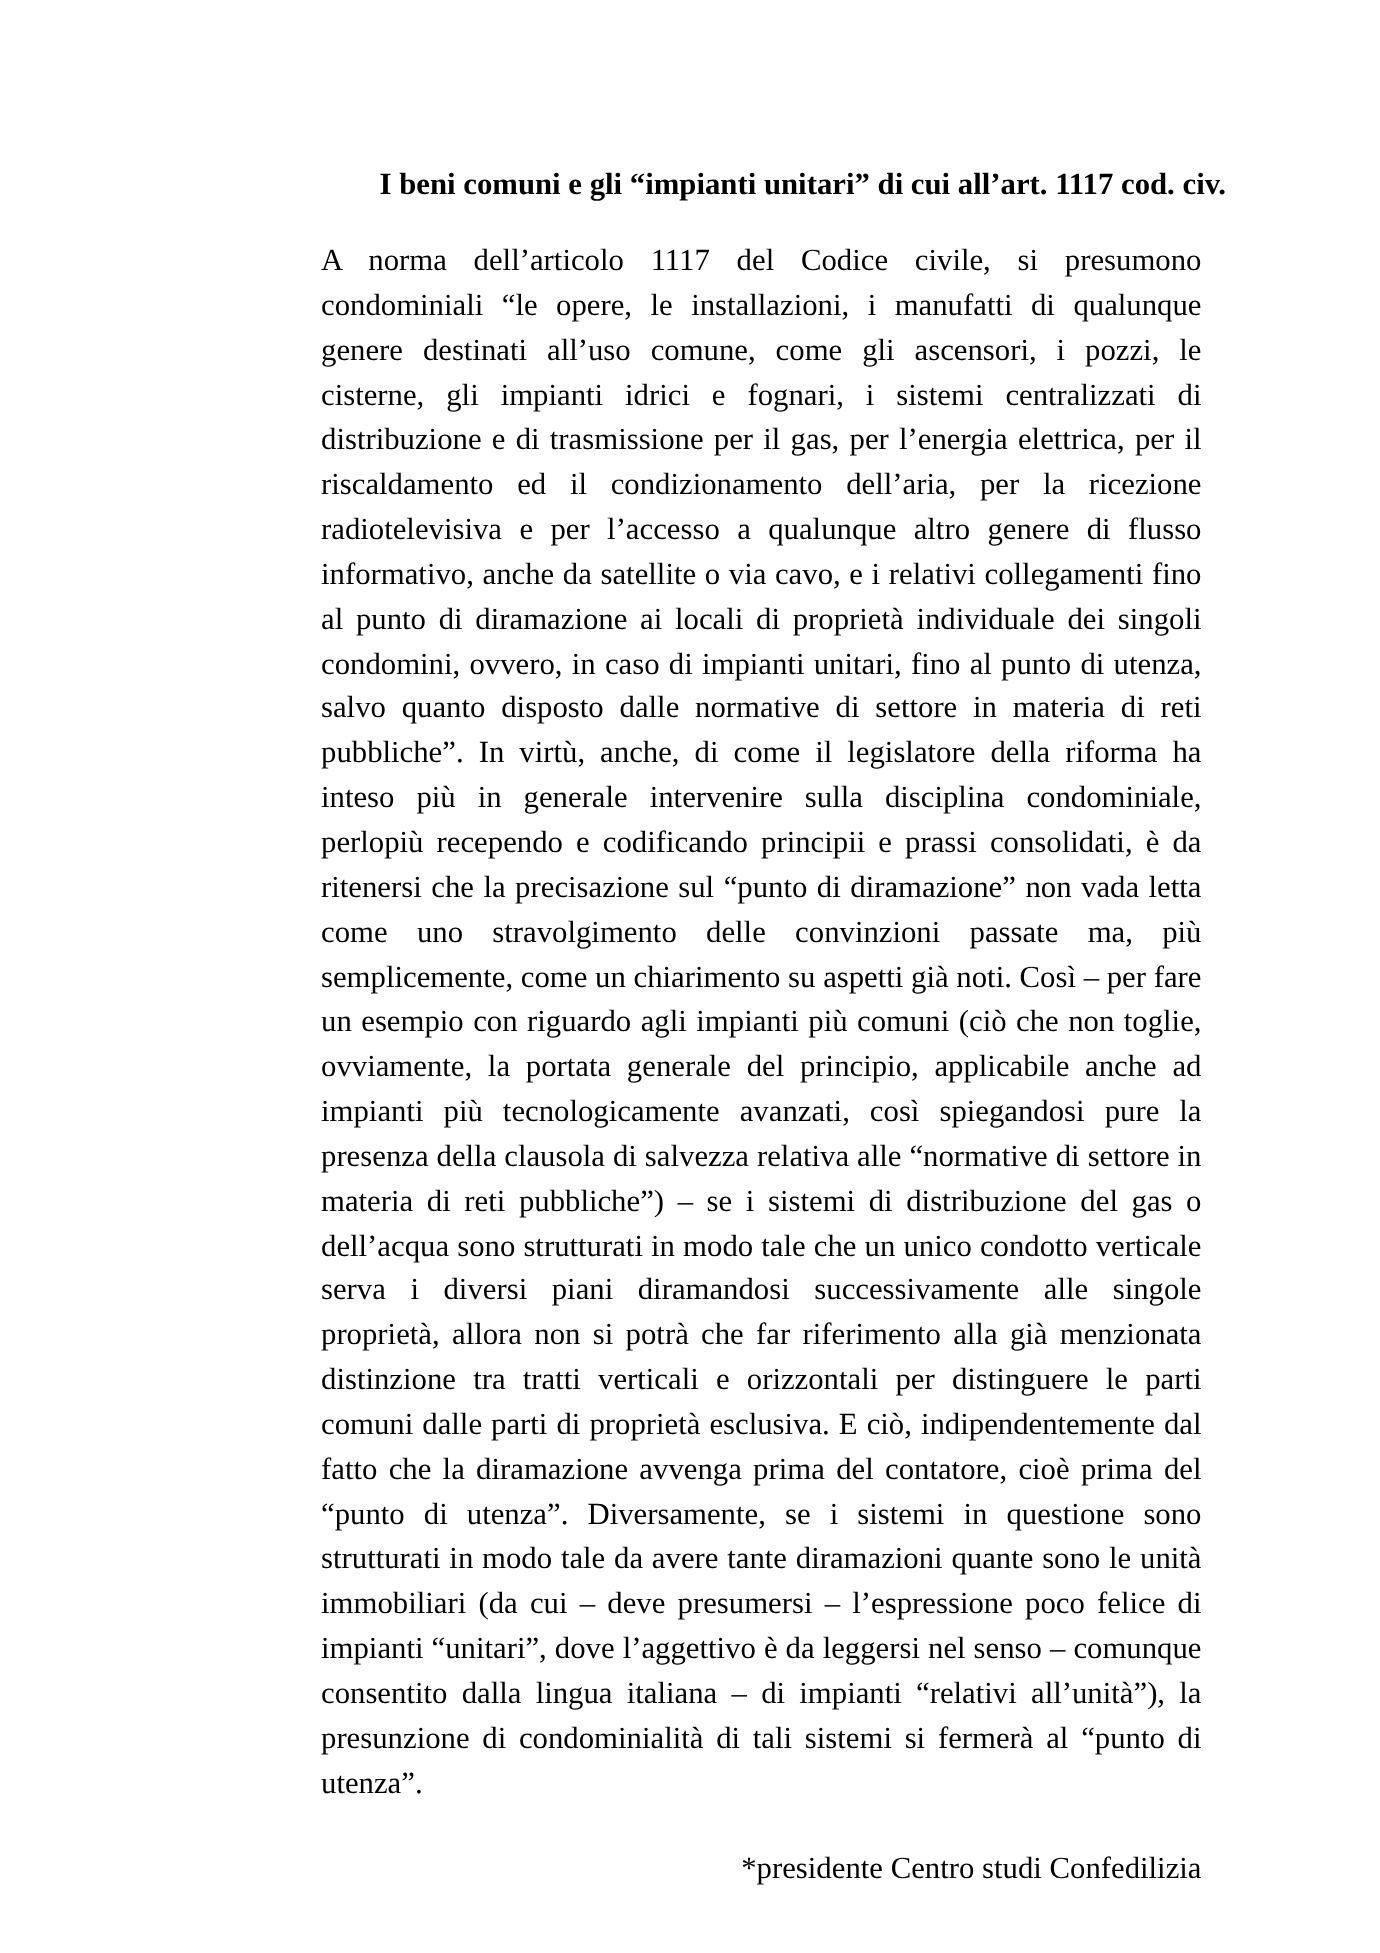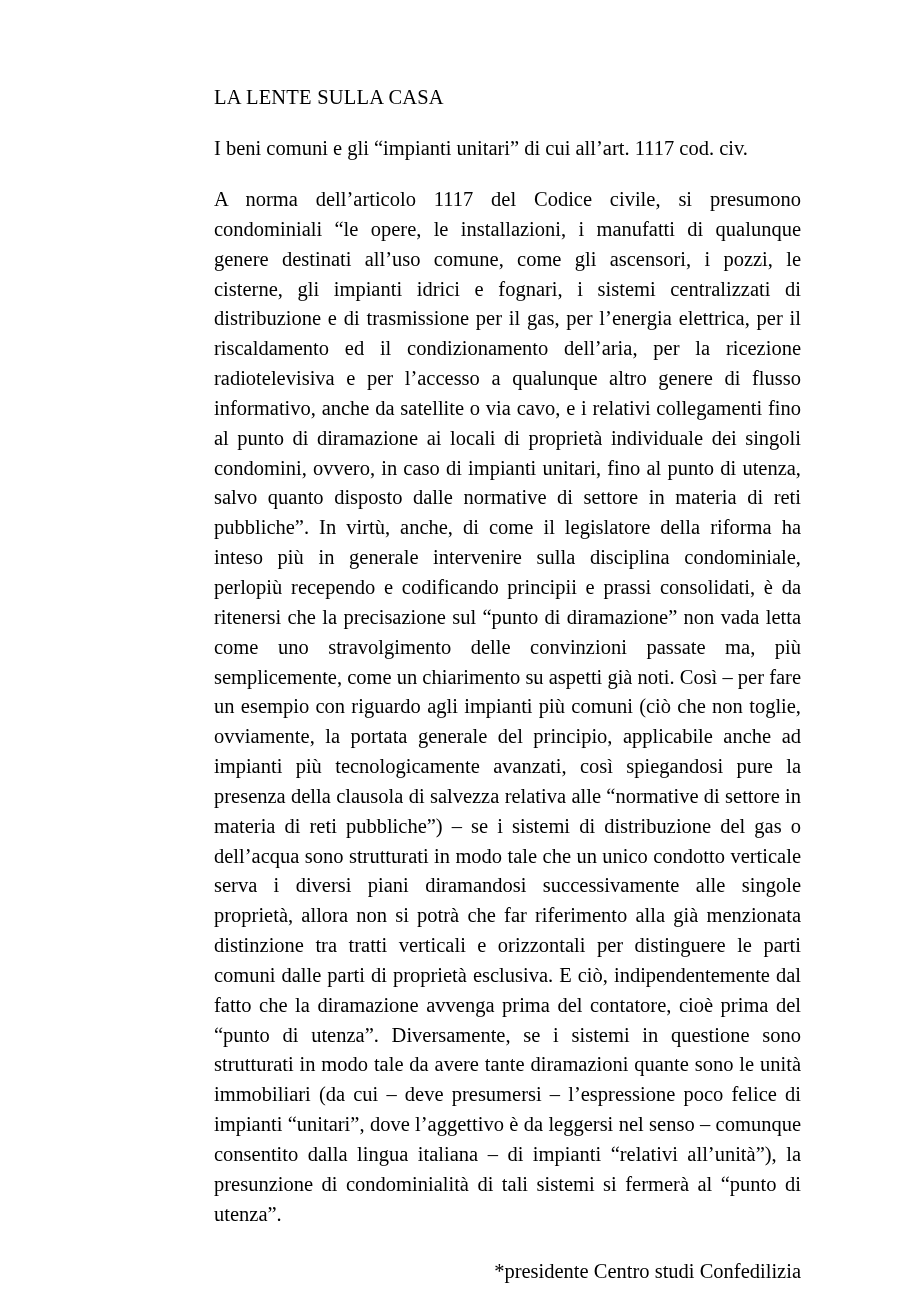--- a/index.html
+++ b/index.html
@@ -50,22 +50,23 @@
     line-height: 25px;
     font-weight: 400;
     white-space: nowrap;
   }
 
   
   .subtitle {
     margin-top: 25px;
     font-size: 20.5px;
     line-height: 26px;
-    font-weight: 400;
+    font-weight: 700;
     white-space: nowrap;
+    margin-left: 39px;
   }
 
   
   .body-text {
     margin-top: 24px;
     font-size: 20.5px;
     line-height: 29.85px;
     text-align: justify;
     text-justify: inter-word;
     hyphens: none;
@@ -86,21 +87,20 @@
     white-space: nowrap;
   }
 </style>
 </head>
 <body>
 
 <div class="page">
   <div class="content">
 
     <div class="masthead">
-      <div class="masthead-title">LA LENTE SULLA CASA</div>
     </div>
 
     <div class="subtitle">I beni comuni e gli “impianti unitari” di cui all’art. 1117 cod. civ.</div>
 
     <div class="body-text">
       <p>A norma dell’articolo 1117 del Codice civile, si presumono condominiali “le opere, le installazioni, i manufatti di qualunque genere destinati all’uso comune, come gli ascensori, i pozzi, le cisterne, gli impianti idrici e fognari, i sistemi centralizzati di distribuzione e di trasmissione per il gas, per l’energia elettrica, per il riscaldamento ed il condizionamento dell’aria, per la ricezione radiotelevisiva e per l’accesso a qualunque altro genere di flusso informativo, anche da satellite o via cavo, e i relativi collegamenti fino al punto di diramazione ai locali di proprietà individuale dei singoli condomini, ovvero, in caso di impianti unitari, fino al punto di utenza, salvo quanto disposto dalle normative di settore in materia di reti pubbliche”. In virtù, anche, di come il legislatore della riforma ha inteso più in generale intervenire sulla disciplina condominiale, perlopiù recependo e codificando principii e prassi consolidati, è da ritenersi che la precisazione sul “punto di diramazione” non vada letta come uno stravolgimento delle convinzioni passate ma, più semplicemente, come un chiarimento su aspetti già noti. Così – per fare un esempio con riguardo agli impianti più comuni (ciò che non toglie, ovviamente, la portata generale del principio, applicabile anche ad impianti più tecnologicamente avanzati, così spiegandosi pure la presenza della clausola di salvezza relativa alle “normative di settore in materia di reti pubbliche”) – se i sistemi di distribuzione del gas o dell’acqua sono strutturati in modo tale che un unico condotto verticale serva i diversi piani diramandosi successivamente alle singole proprietà, allora non si potrà che far riferimento alla già menzionata distinzione tra tratti verticali e orizzontali per distinguere le parti comuni dalle parti di proprietà esclusiva. E ciò, indipendentemente dal fatto che la diramazione avvenga prima del contatore, cioè prima del “punto di utenza”. Diversamente, se i sistemi in questione sono strutturati in modo tale da avere tante diramazioni quante sono le unità immobiliari (da cui – deve presumersi – l’espressione poco felice di impianti “unitari”, dove l’aggettivo è da leggersi nel senso – comunque consentito dalla lingua italiana – di impianti “relativi all’unità”), la presunzione di condominialità di tali sistemi si fermerà al “punto di utenza”.</p>
     </div>
 
     <div class="signature">
       <span class="sig-line">*presidente Centro studi Confedilizia</span>

